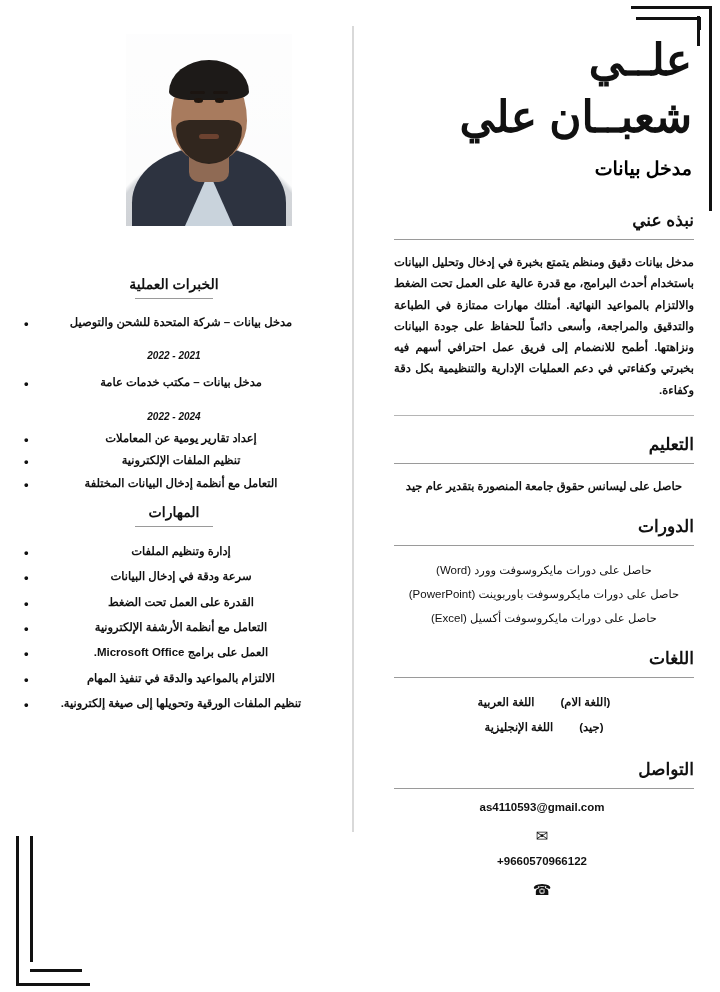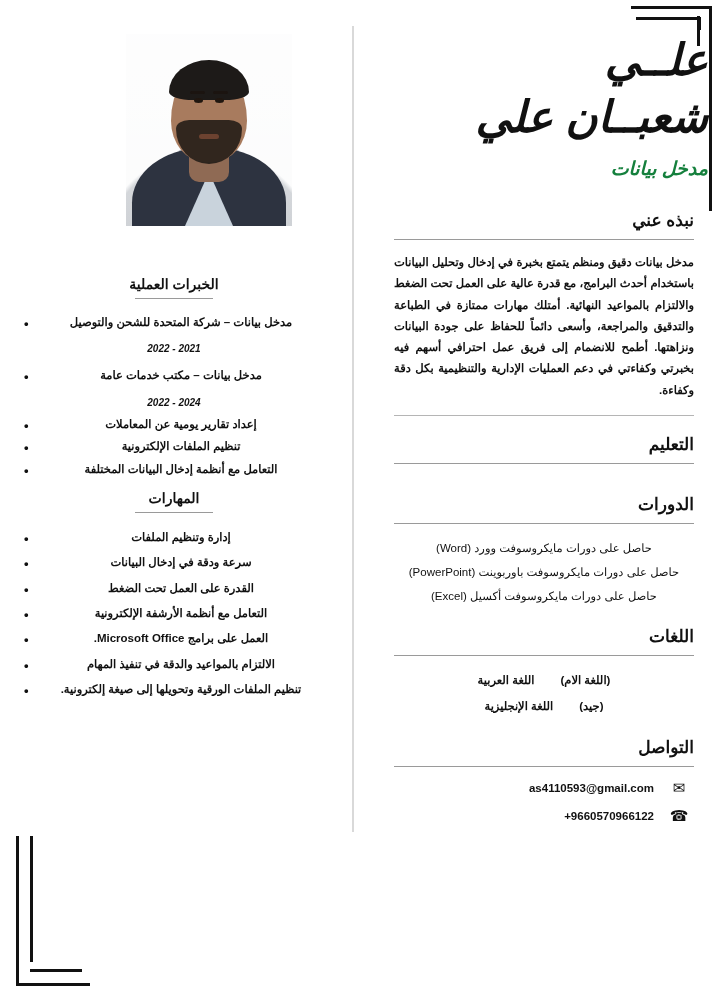--- a/index.html
+++ b/index.html
@@ -200,39 +200,38 @@
     width: 15px;
     height: 3px;
     background: #1b1410;
     border-radius: 3px;
   }
   .ph-brow.l { left: 50%; margin-left: 4px; }
   .ph-brow.r { left: 50%; margin-left: -19px; }
 
   .name-block {
     position: absolute;
-    right: 12px;
+    right: 28px;
     top: 38px;
     width: 300px;
     text-align: right;
-    font-style: italic;
   }
   .name-1, .name-2 {
     font-weight: bold;
     color: #111;
     line-height: 1.0;
     letter-spacing: 1px;
   }
   .name-1 { font-size: 44px; }
   .name-2 { font-size: 44px; margin-top: 13px; }
   .job-title {
     margin-top: 18px;
     font-size: 19px;
     font-weight: bold;
-    color: #15803d;
+    color: #000000;
   }
 
   
   .right-col {
     position: absolute;
     right: 26px;
     top: 210px;
     width: 300px;
     text-align: right;
   }
@@ -287,20 +286,21 @@
     line-height: 2.2;
   }
   .contact-row {
     display: flex;
     align-items: center;
     justify-content: flex-start;
     gap: 14px;
     direction: ltr;
     margin: 10px 0 4px 0;
     padding-right: 4px;
+    flex-direction: column;
   }
   .contact-row .ic {
     width: 22px;
     text-align: center;
     font-size: 15px;
     color: #111;
     order: 2;
   }
   .contact-row .tx {
     flex: 1;
@@ -361,21 +361,21 @@
     color: #111;
     text-align: center;
     line-height: 1.7;
   }
   .job-date {
     font-size: 10px;
     font-style: italic;
     font-weight: bold;
     color: #111;
     text-align: center;
-    margin: 10px 0 5px 0;
+    margin: 17px 0 5px 0;
   }
   .job-block { margin-bottom: 10px; }
   .skills-wrap { margin-top: 4px; }
   ul.skills > li { line-height: 2.2; }
 </style>
 </head>
 <body>
 
 <div class="page">
 
@@ -412,20 +412,21 @@
 
   <div class="right-col">
 
     <div class="sec-head">نبذه عني</div>
     <div class="sec-rule"></div>
     <div class="about-text">مدخل بيانات دقيق ومنظم يتمتع بخبرة في إدخال وتحليل البيانات باستخدام أحدث البرامج، مع قدرة عالية على العمل تحت الضغط والالتزام بالمواعيد النهائية. أمتلك مهارات ممتازة في الطباعة والتدقيق والمراجعة، وأسعى دائماً للحفاظ على جودة البيانات ونزاهتها. أطمح للانضمام إلى فريق عمل احترافي أسهم فيه بخبرتي وكفاءتي في دعم العمليات الإدارية والتنظيمية بكل دقة وكفاءة.</div>
     <div class="rule-thin"></div>
 
     <div class="sec-head">التعليم</div>
     <div class="sec-rule"></div>
+    <div class="edu-line">حاصل على ليسانس حقوق جامعة المنصورة بتقدير عام جيد</div>
 
     <div class="sec-gap"></div>
 
     <div class="sec-head">الدورات</div>
     <div class="sec-rule"></div>
     <div class="course-line">حاصل على دورات مايكروسوفت وورد (Word)</div>
     <div class="course-line">حاصل على دورات مايكروسوفت باوربوينت (PowerPoint)</div>
     <div class="course-line">حاصل على دورات مايكروسوفت أكسيل (Excel)</div>
 
     <div class="sec-gap"></div>

